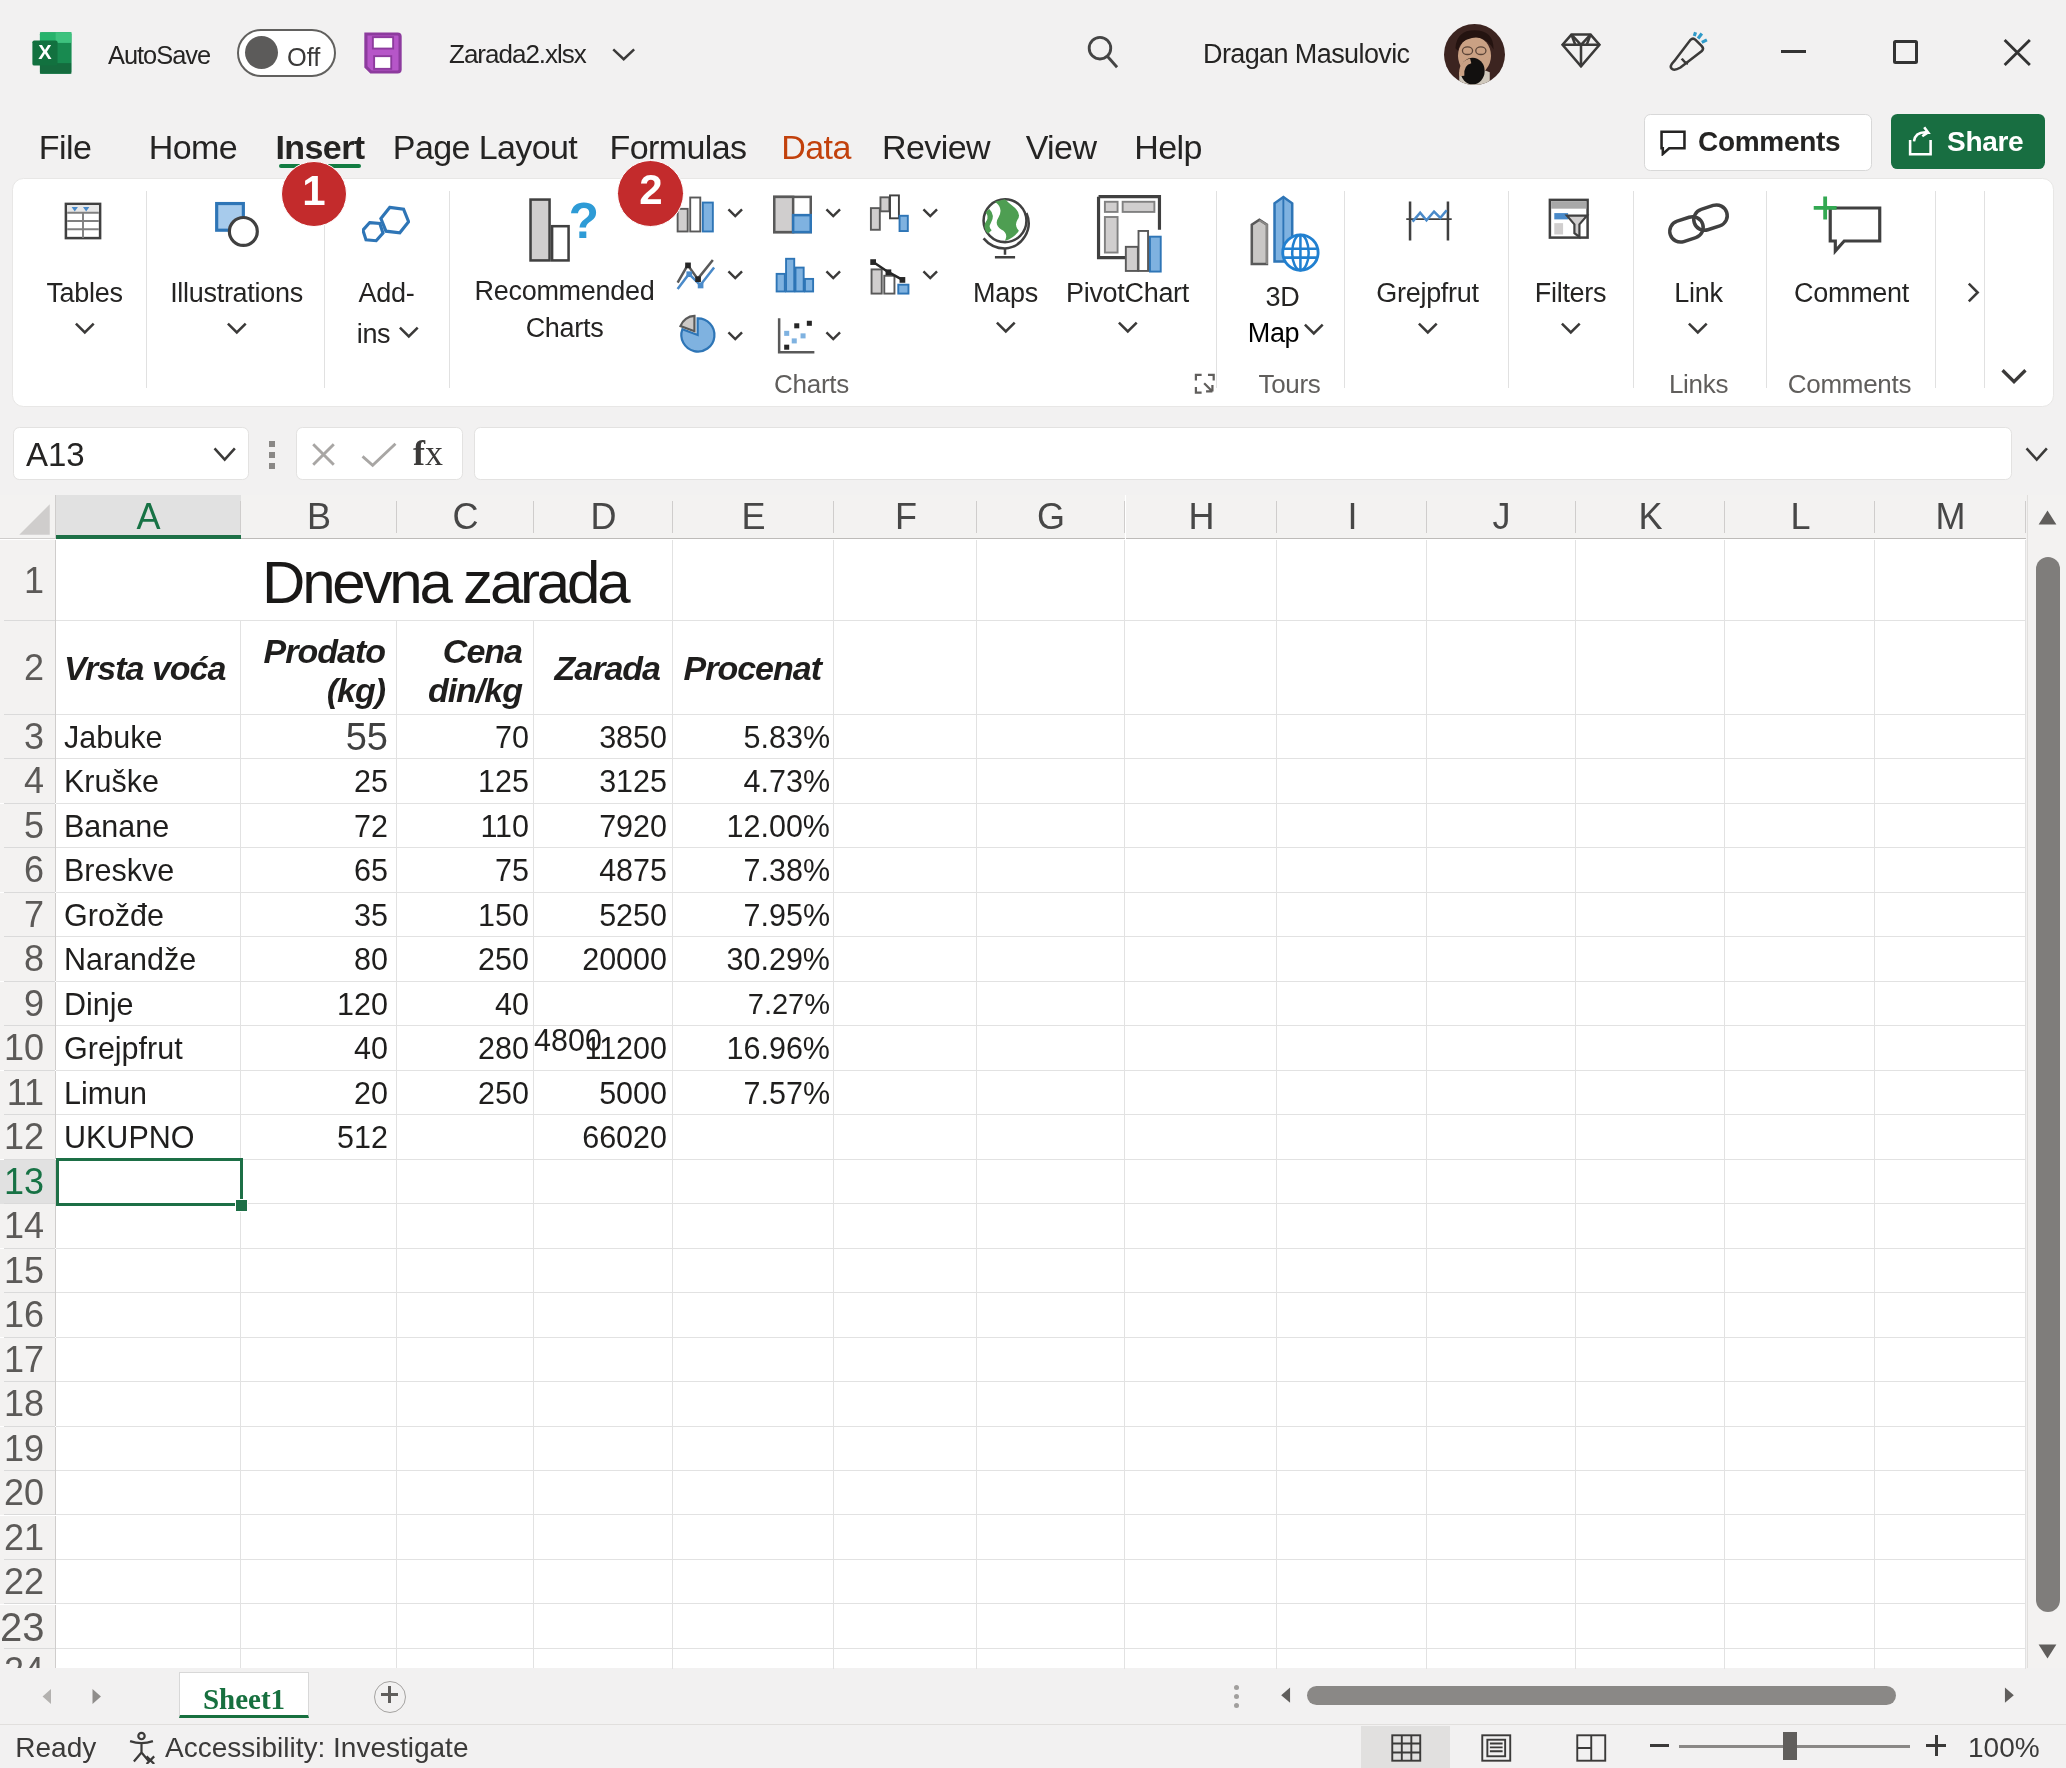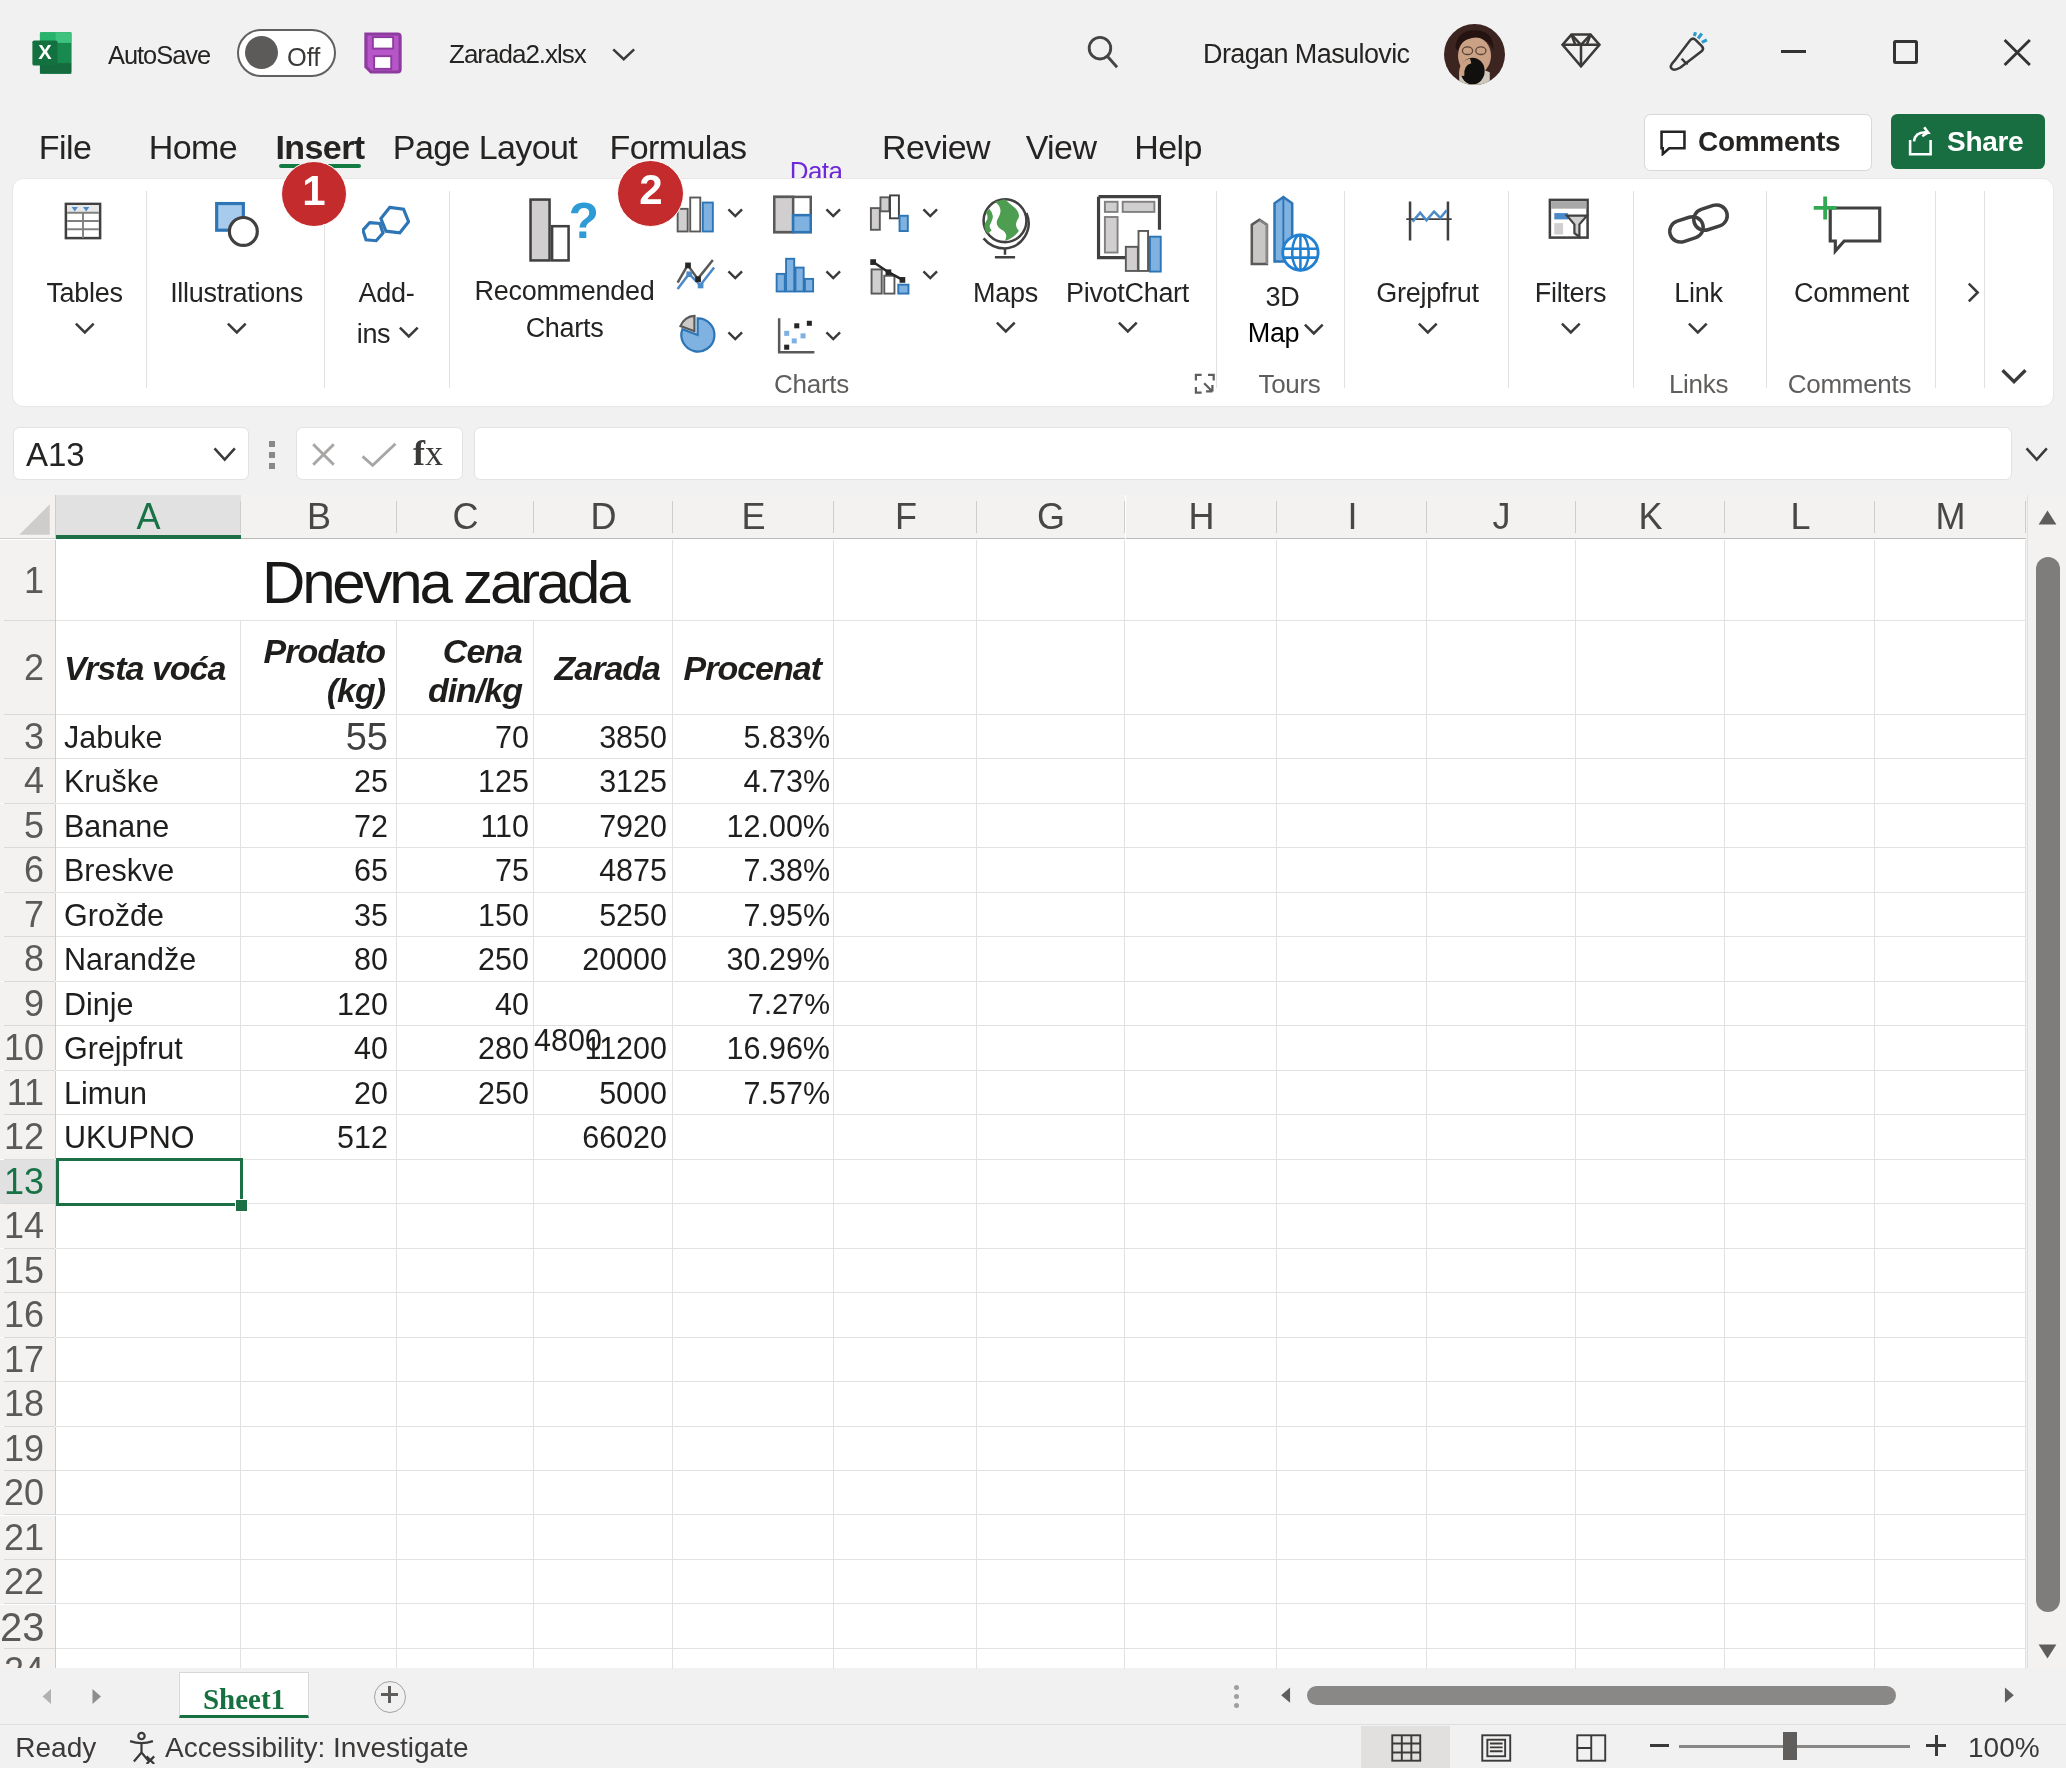--- a/index.html
+++ b/index.html
@@ -89,21 +89,21 @@
       <path d="M4 3 L44 43 M44 3 L4 43" stroke="#333" stroke-width="4.5"></path>
     </svg>
   </div>
 
   <div id="menubar">
     <div class="abs" style="left:65px;top:128px;transform:translateX(-50%);font-size:34px;letter-spacing:-0.6px;color:#252423;white-space:nowrap;">File</div>
     <div class="abs" style="left:193px;top:128px;transform:translateX(-50%);font-size:34px;letter-spacing:-0.6px;color:#252423;white-space:nowrap;">Home</div>
     <div class="abs" style="left:320px;top:128px;transform:translateX(-50%);font-size:34px;letter-spacing:-0.6px;color:#252423;font-weight:bold;white-space:nowrap;">Insert</div>
     <div class="abs" style="left:485px;top:128px;transform:translateX(-50%);font-size:34px;letter-spacing:-0.6px;color:#252423;white-space:nowrap;">Page Layout</div>
     <div class="abs" style="left:678px;top:128px;transform:translateX(-50%);font-size:34px;letter-spacing:-0.6px;color:#252423;white-space:nowrap;">Formulas</div>
-    <div class="abs" style="left:816px;top:128px;transform:translateX(-50%);font-size:26px;letter-spacing:-0.6px;color:#6d28d9;white-space:nowrap;margin-top:28px;">Data</div>
+    <div class="abs" style="left:816px;top:128px;transform:translateX(-50%);font-size:34px;letter-spacing:-0.6px;color:#c2410c;white-space:nowrap;">Data</div>
     <div class="abs" style="left:936px;top:128px;transform:translateX(-50%);font-size:34px;letter-spacing:-0.6px;color:#252423;white-space:nowrap;">Review</div>
     <div class="abs" style="left:1061px;top:128px;transform:translateX(-50%);font-size:34px;letter-spacing:-0.6px;color:#252423;white-space:nowrap;">View</div>
     <div class="abs" style="left:1168px;top:128px;transform:translateX(-50%);font-size:34px;letter-spacing:-0.6px;color:#252423;white-space:nowrap;">Help</div>
     <div class="abs" style="left:279px;top:164px;width:82px;height:4.4px;background:#127c42;border-radius:2.5px;"></div>
 
     <div class="abs" style="left:1644px;top:114px;width:226px;height:55px;background:#fff;border:1.3px solid #d8d8d8;border-radius:6.4px;"></div>
     <svg class="abs" style="left:1659px;top:129px;" width="28" height="27" viewBox="0 0 44 42">
       <path d="M4 4 H40 V30 H16 L6 39 V30 H4 Z" fill="none" stroke="#252423" stroke-width="4"></path>
     </svg>
     <div class="abs" style="left:1698px;top:126px;font-size:28px;letter-spacing:-0.3px;font-weight:bold;color:#252423;">Comments</div>

